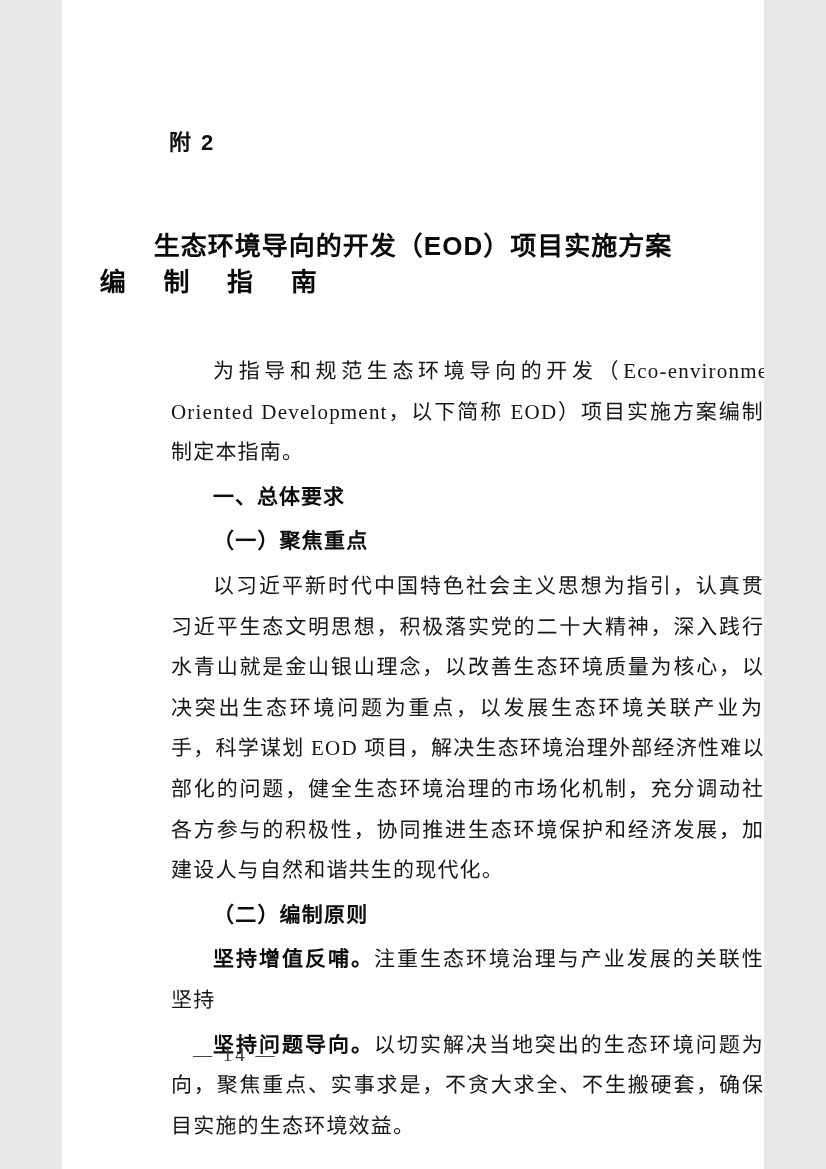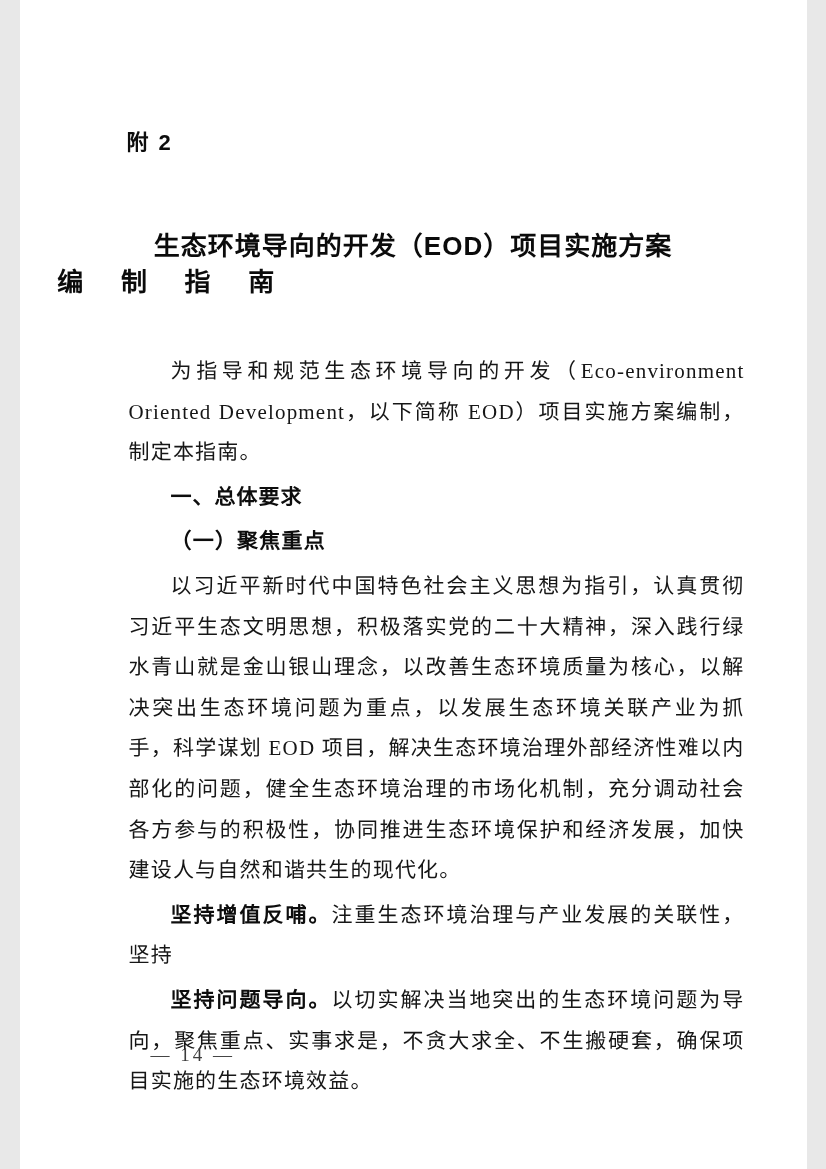--- a/index.html
+++ b/index.html
@@ -2,21 +2,21 @@
 <html lang="zh-CN"><head>
 <meta charset="utf-8">
 <style>
   html, body {
     margin: 0;
     padding: 0;
     background: #e8e8e8;
   }
   .page {
     position: relative;
-    width: 787px;
+    width: 702px;
     height: 1169px;
     margin: 0 auto;
     background: #ffffff;
     overflow: hidden;
     color: #111111;
     font-family: "Liberation Serif", "DejaVu Serif", serif;
   }
   .attachment {
     position: absolute;
     left: 107px;
@@ -107,20 +107,21 @@
   <div class="body-block">
 
     <p>为指导和规范生态环境导向的开发（Eco-environment Oriented Development，以下简称 EOD）项目实施方案编制，制定本指南。</p>
 
     <p class="heading-sans">一、总体要求</p>
 
     <p class="heading-kai">（一）聚焦重点</p>
 
     <p>以习近平新时代中国特色社会主义思想为指引，认真贯彻习近平生态文明思想，积极落实党的二十大精神，深入践行绿水青山就是金山银山理念，以改善生态环境质量为核心，以解决突出生态环境问题为重点，以发展生态环境关联产业为抓手，科学谋划 EOD 项目，解决生态环境治理外部经济性难以内部化的问题，健全生态环境治理的市场化机制，充分调动社会各方参与的积极性，协同推进生态环境保护和经济发展，加快建设人与自然和谐共生的现代化。</p>
 
+    <p class="heading-kai">（二）编制原则</p>
 
     <p><span class="lead-bold">坚持增值反哺。</span><span>注重生态环境治理与产业发展的关联性，坚持</span></p>
 
     <p><span class="lead-bold">坚持问题导向。</span><span>以切实解决当地突出的生态环境问题为导向，聚焦重点、实事求是，不贪大求全、不生搬硬套，确保项目实施的生态环境效益。</span></p>
 
   </div>
 
   <div class="page-footer">— 14 —</div>
 
 </div>

